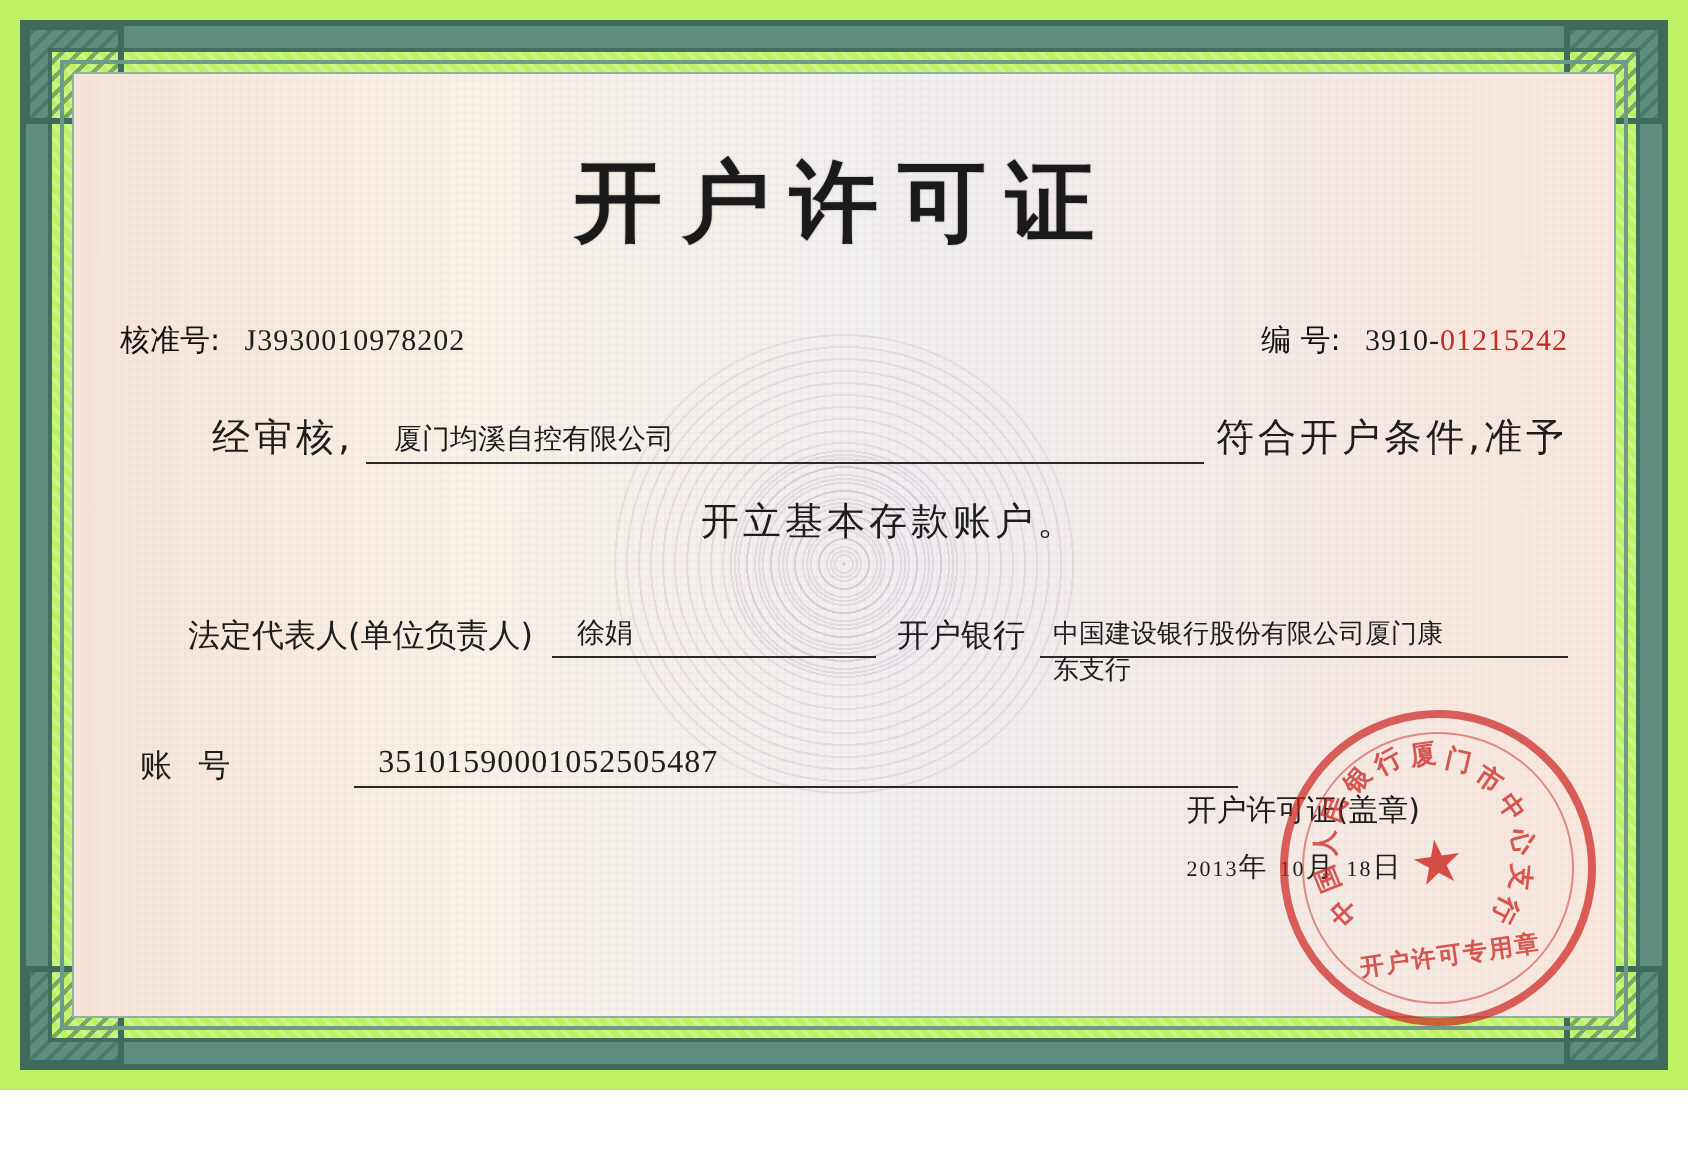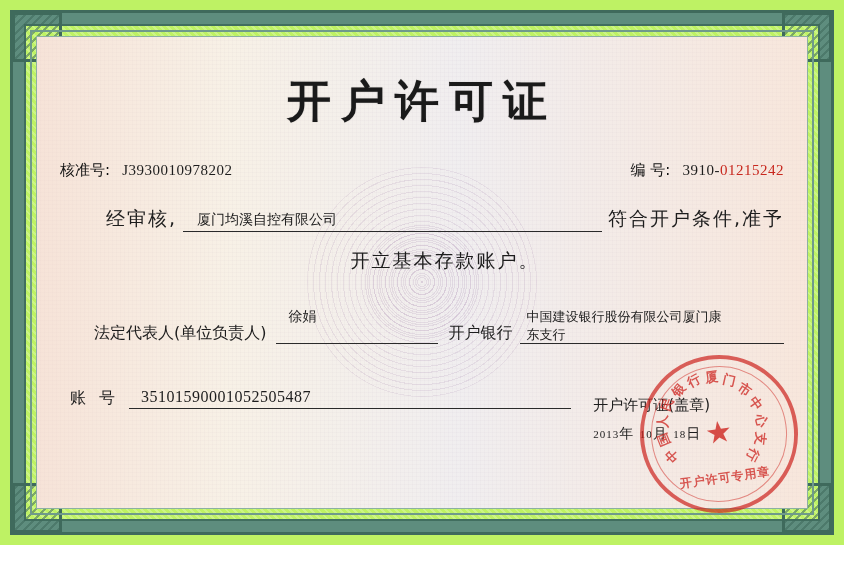--- a/index.html
+++ b/index.html
@@ -208,48 +208,49 @@
     padding-left: 34px;
     font-family: "DejaVu Sans", sans-serif;
     font-size: 16px;
   }
   .row-rep .lbl { white-space: nowrap; }
   .row-rep .fill-rep {
     width: 150px;
     border-bottom: 1px solid #2a2a2a;
     margin: 0 10px;
     padding-left: 12px;
-    padding-bottom: 17px;
+    padding-bottom: 2px;
     font-size: 14px;
   }
   .row-rep .fill-bank {
     flex: 1;
     border-bottom: 1px solid #2a2a2a;
     margin-left: 8px;
-    padding-bottom: 18px;
+    padding-bottom: 2px;
     padding-left: 6px;
     font-size: 13px;
     line-height: 1.25;
     position: relative;
   }
   .bank-line2 {
     position: absolute;
     left: 6px;
     top: 18px;
     font-size: 13px;
     white-space: nowrap;
   }
 
   .row-acct {
     display: flex;
     align-items: flex-start;
     margin-top: 44px;
     padding-left: 10px;
     font-family: "DejaVu Sans", sans-serif;
     font-size: 16px;
+    gap: 48px;
   }
   .row-acct .lbl { white-space: nowrap; letter-spacing: 4px; }
   .row-acct .fill-acct {
     width: 430px;
     border-bottom: 1px solid #2a2a2a;
     margin-left: 10px;
     padding-left: 12px;
     padding-bottom: 2px;
     font-family: "Liberation Serif", serif;
     font-size: 16px;

